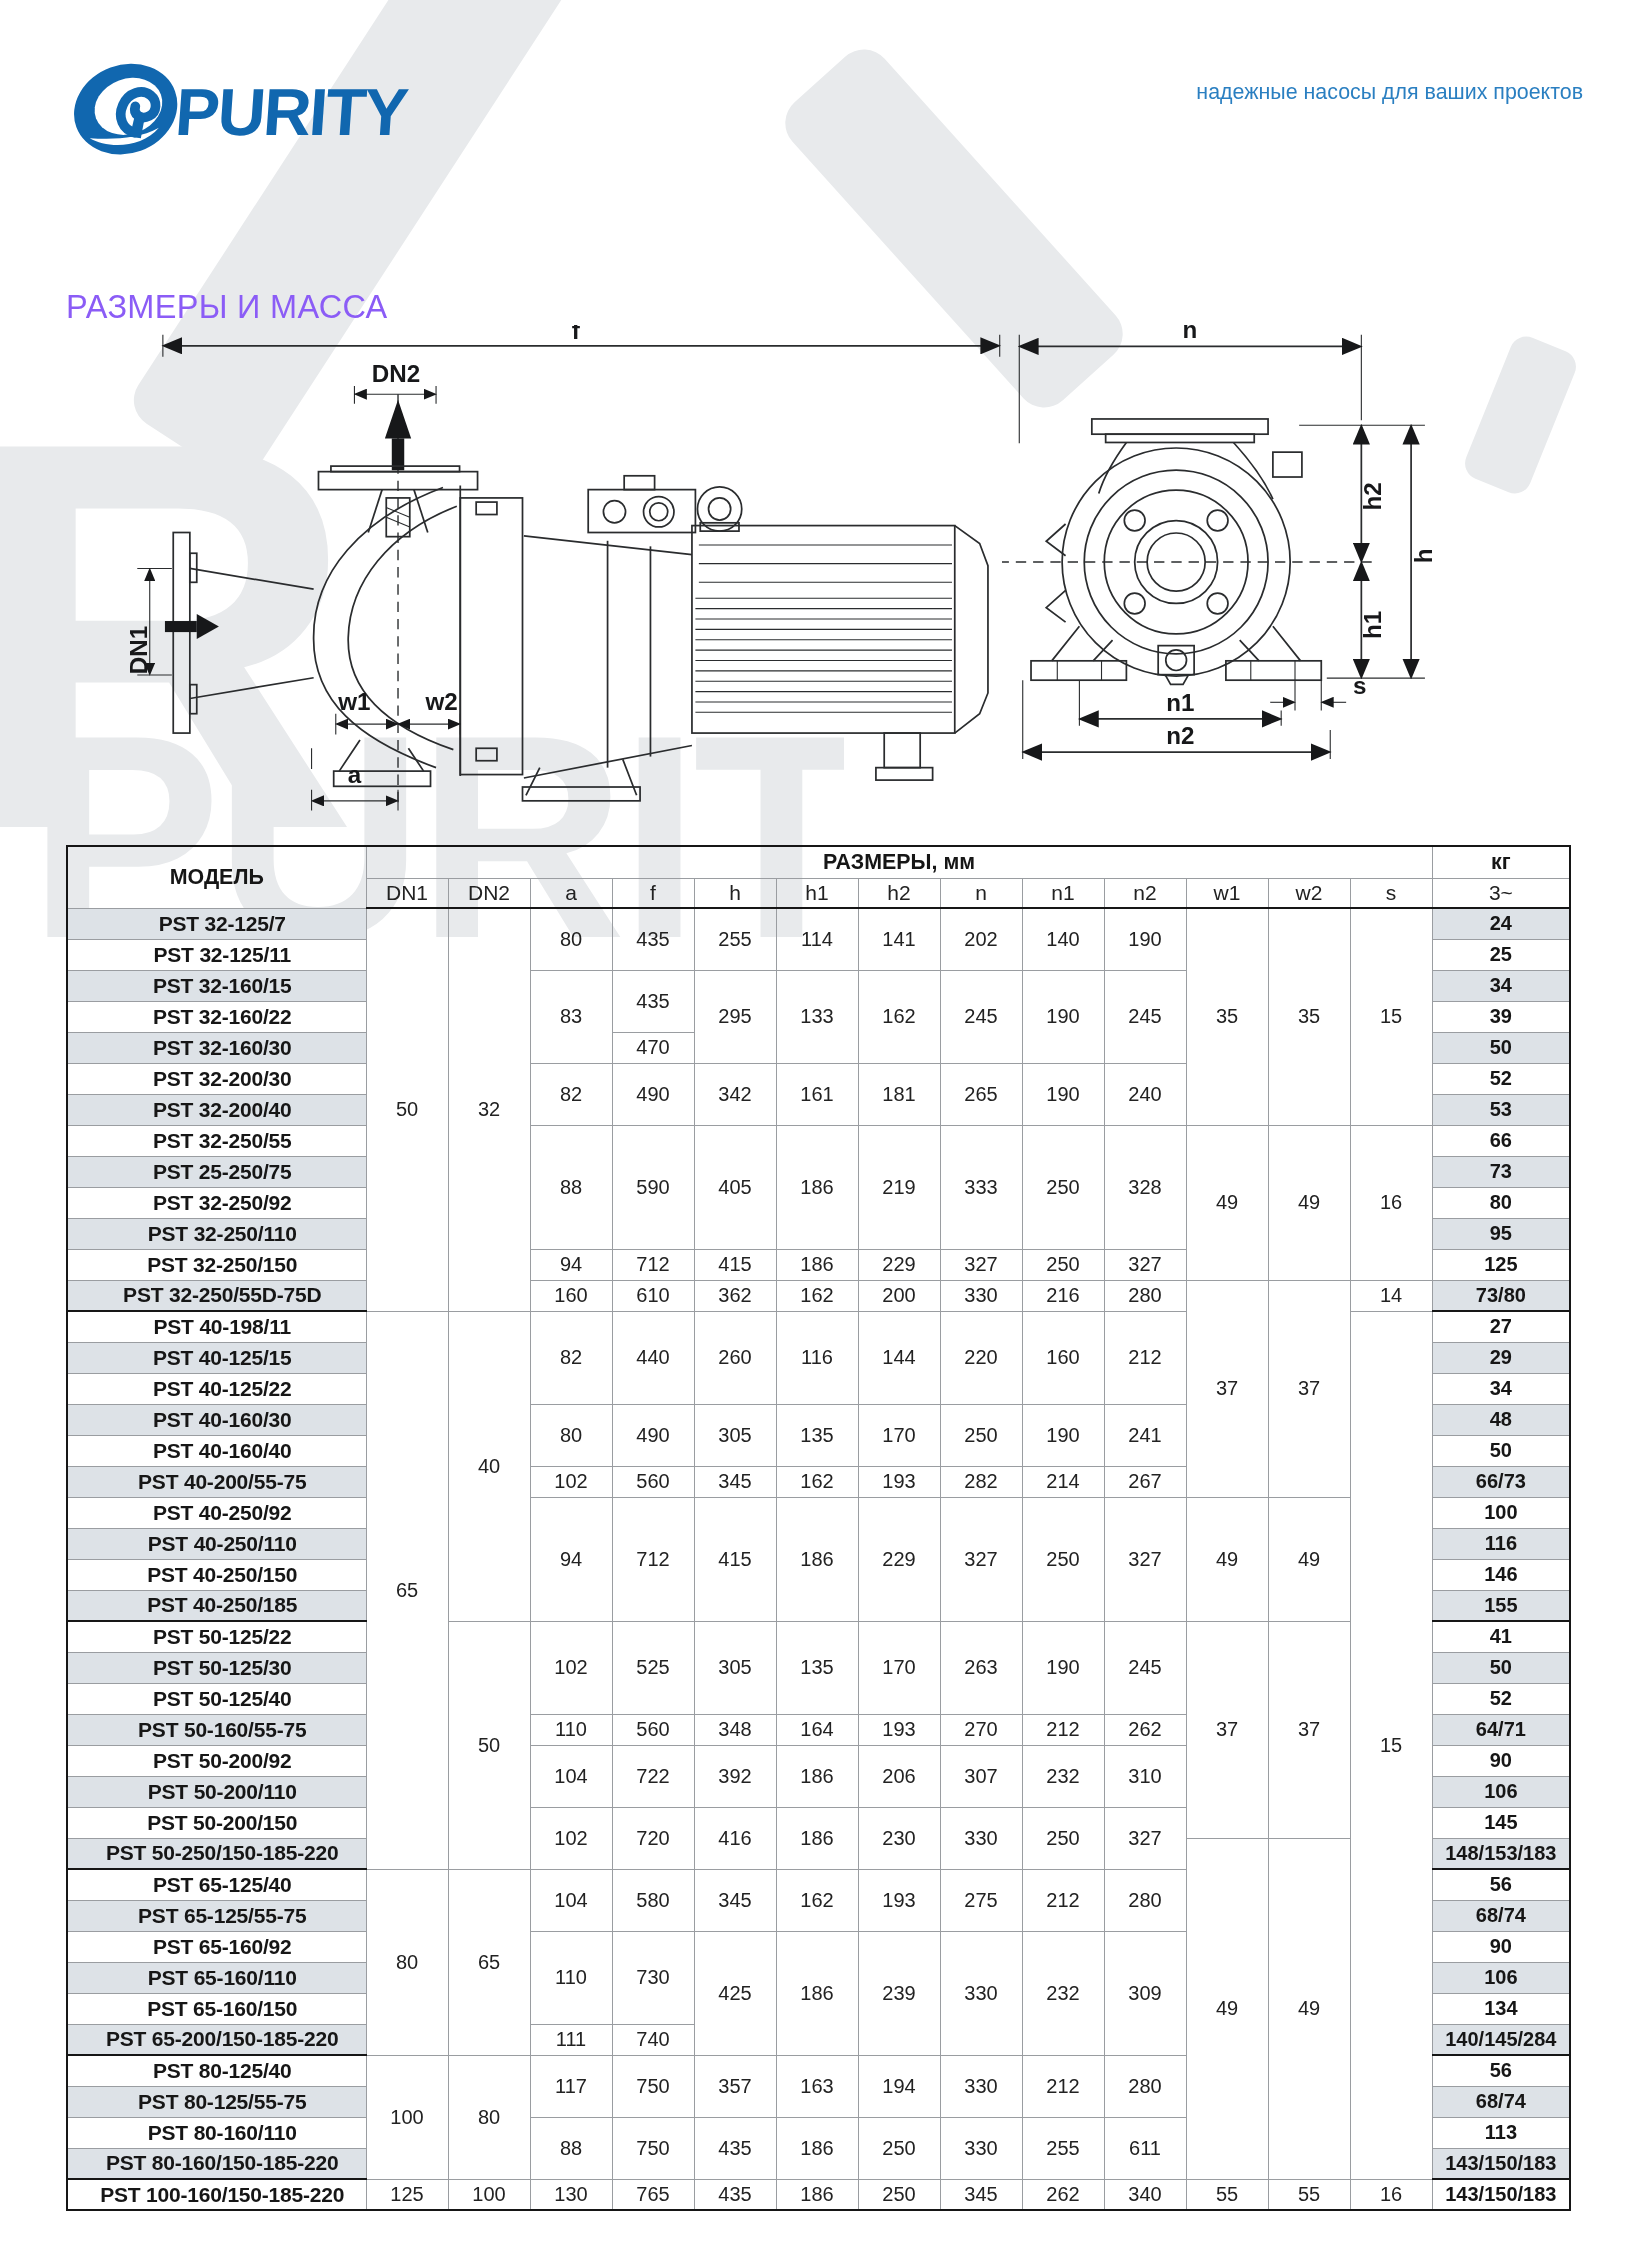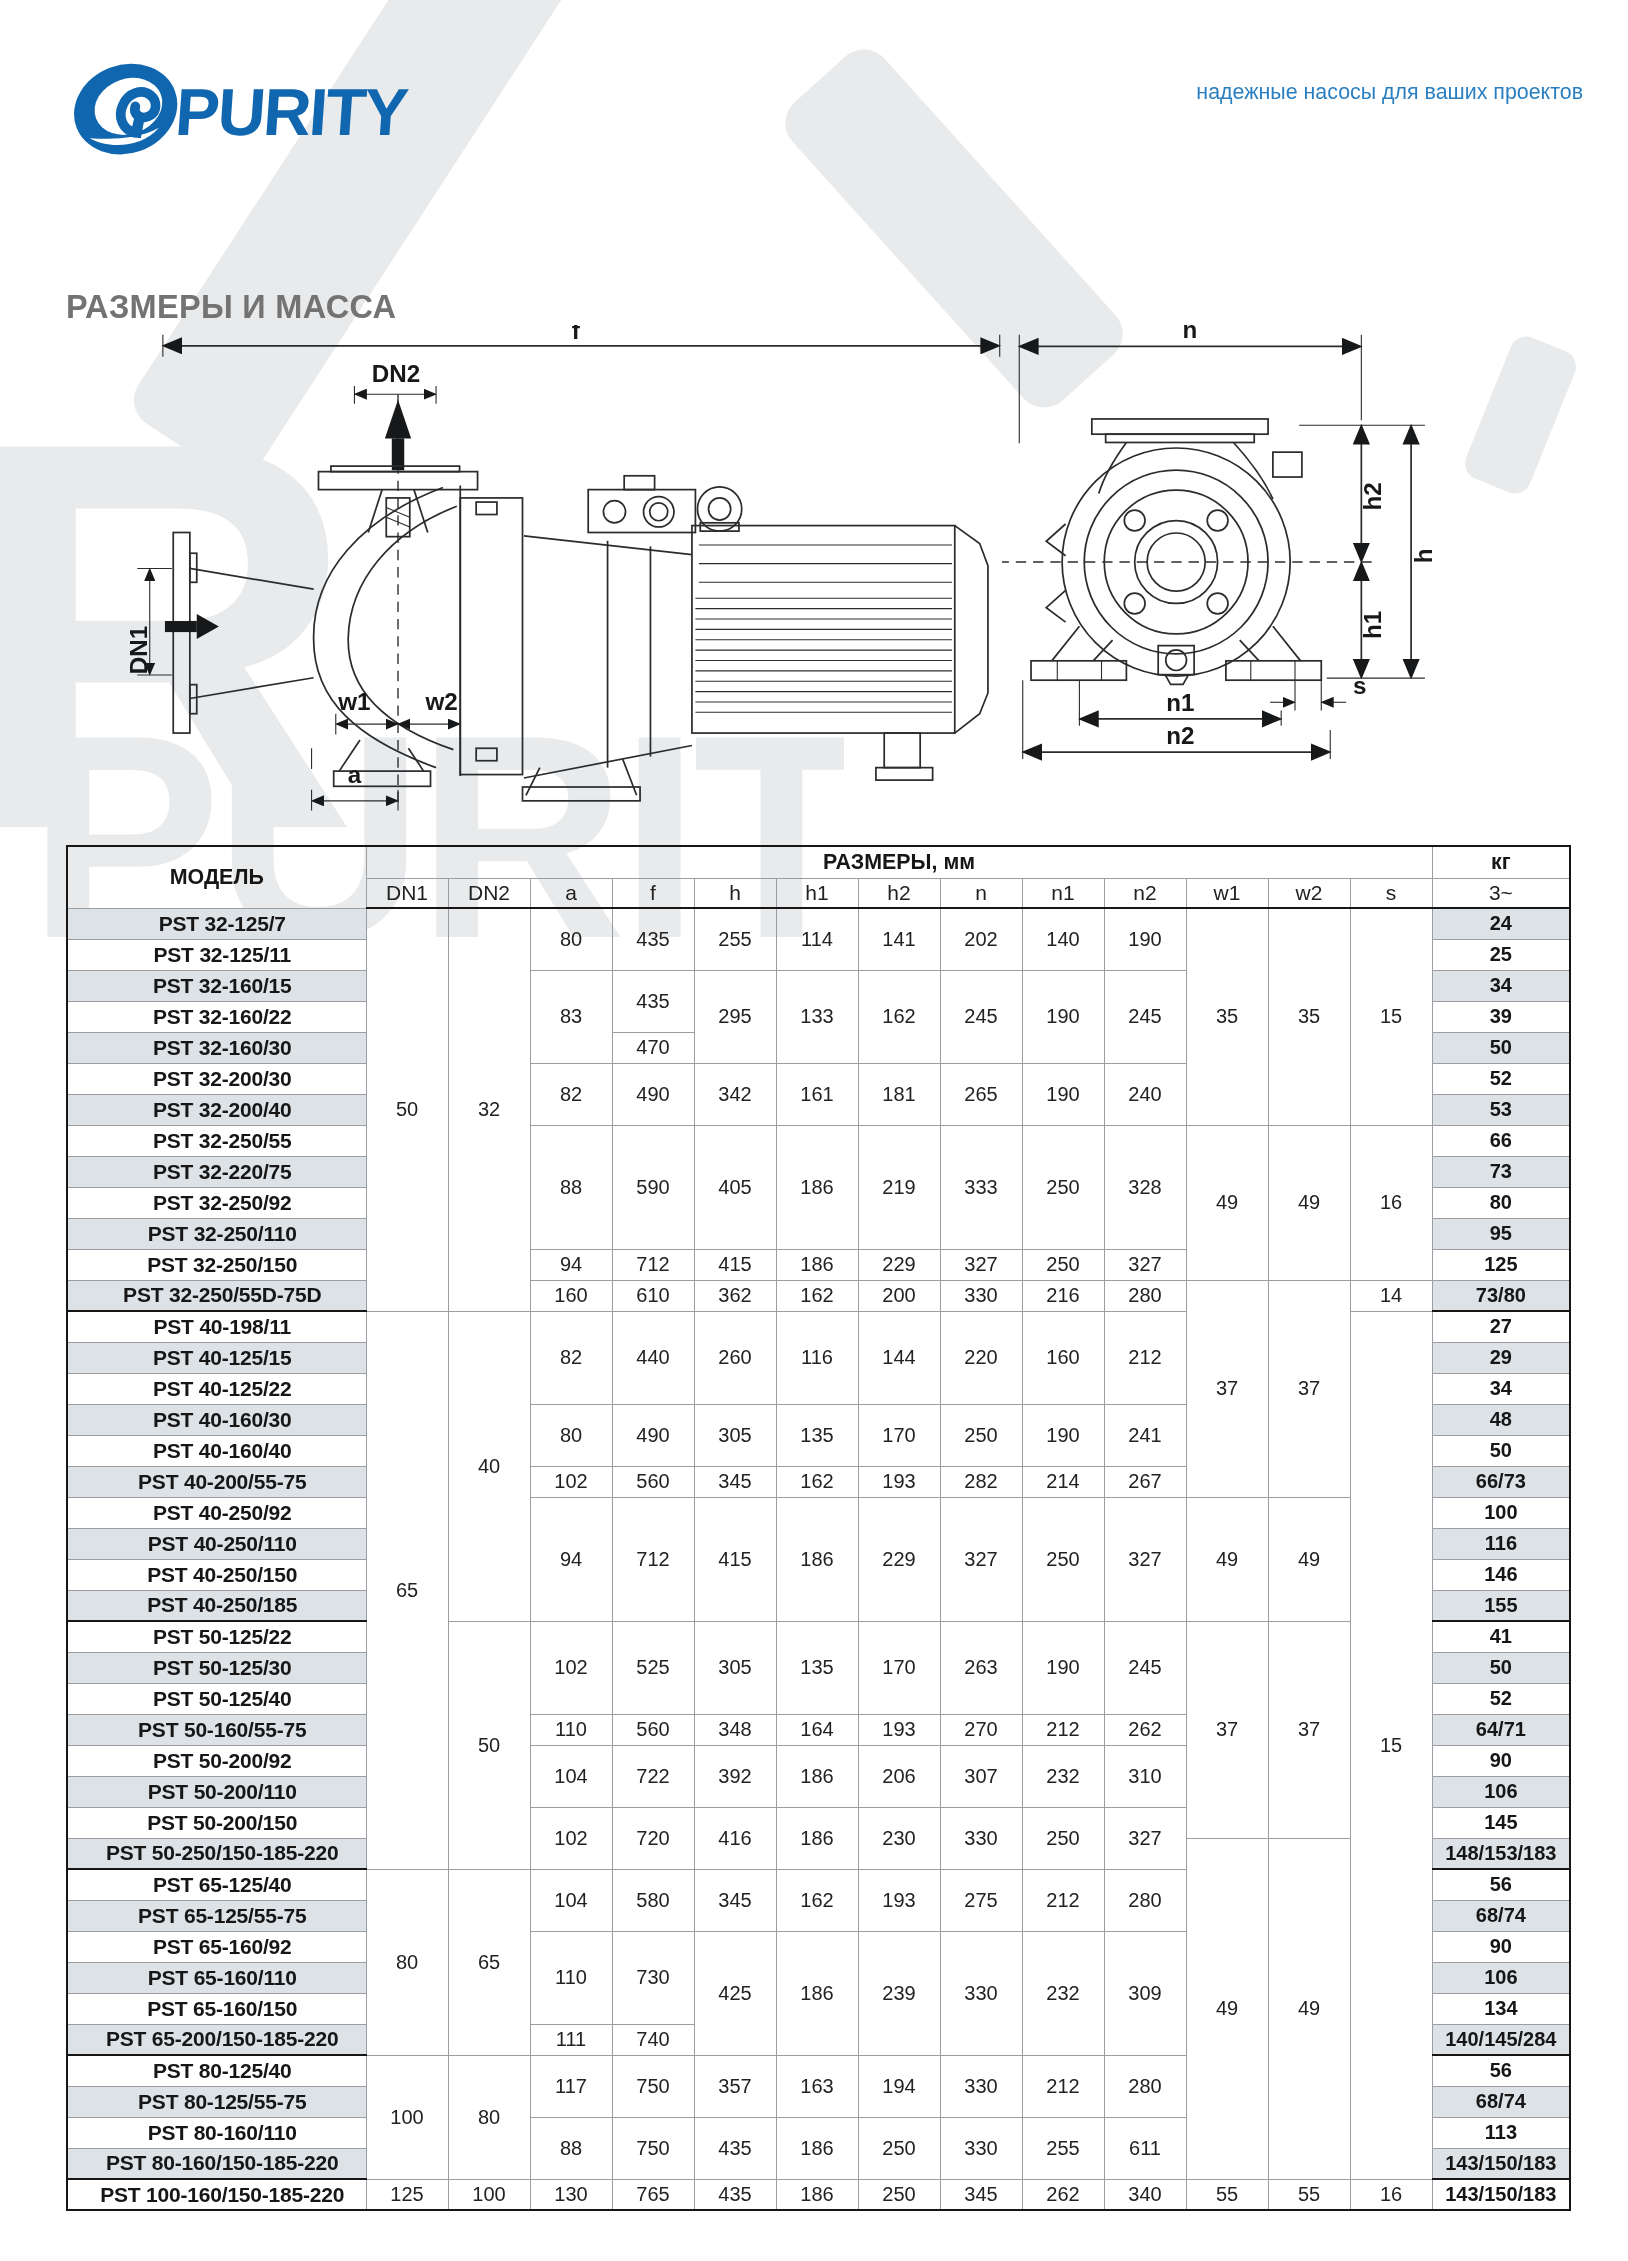--- a/index.html
+++ b/index.html
@@ -9,21 +9,21 @@
   .wm{position:absolute;z-index:0;color:#e8eaec;font-weight:bold;line-height:1;user-select:none;}
   .wm-letter{font-size:553px;left:-41px;top:359px;}
   .wm-band{background:#e8eaec;}
   #wm-band1{position:absolute;z-index:0;left:277px;top:-111px;width:145px;height:608px;transform:rotate(33deg);border-radius:28px;}
   #wm-band2{position:absolute;z-index:0;left:892px;top:28px;width:124px;height:401px;transform:rotate(-42deg);border-radius:28px;}
   #wm-band3{position:absolute;z-index:0;left:1486px;top:339px;width:69px;height:152px;transform:rotate(22deg);border-radius:16.6px;}
   .wm-bottom{font-size:290px;left:28px;top:691px;width:816px;height:290px;overflow:hidden;letter-spacing:-7px;}
   
   #logo{position:absolute;left:69px;top:55px;z-index:1;}
   #tagline{position:absolute;right:46px;top:80px;z-index:1;font-size:21.4px;color:#2a7fc1;}
-  #main-heading{position:absolute;left:66px;top:289px;z-index:1;font-size:32.5px;font-weight:bold;color:#737373;letter-spacing:0.3px;}
+  #main-heading{position:absolute;left:66px;top:289px;z-index:1;font-size:32.5px;font-weight:normal;color:#8b5cf6;letter-spacing:0.3px;}
   
   .diagram{position:absolute;z-index:1;}
   #diagram-side{left:111px;top:325px;}
   #diagram-front{left:1002px;top:315px;}
   .dline{stroke:#2a2c2e;stroke-width:2.5;fill:none;}
   .dthin{stroke:#2a2c2e;stroke-width:1.6;fill:none;}
   .ddash{stroke:#2a2c2e;stroke-width:2;fill:none;stroke-dasharray:15 10;}
   .dfill{fill:#17181a;stroke:none;}
   .dlabel{font-family:"Liberation Sans",sans-serif;font-weight:bold;font-size:35px;fill:#17181a;}
   
@@ -349,21 +349,21 @@
             <td class="num" rowspan="4">219</td>
             <td class="num" rowspan="4">333</td>
             <td class="num" rowspan="4">250</td>
             <td class="num" rowspan="4">328</td>
             <td class="num" rowspan="5">49</td>
             <td class="num" rowspan="5">49</td>
             <td class="num" rowspan="5">16</td>
             <td class="kg">66</td>
           </tr>
           <tr>
-            <td class="model shade">PST 32-220/75</td>
+            <td class="model shade">PST 25-250/75</td>
             <td class="kg shade">73</td>
           </tr>
           <tr>
             <td class="model">PST 32-250/92</td>
             <td class="kg">80</td>
           </tr>
           <tr>
             <td class="model shade">PST 32-250/110</td>
             <td class="kg shade">95</td>
           </tr>

